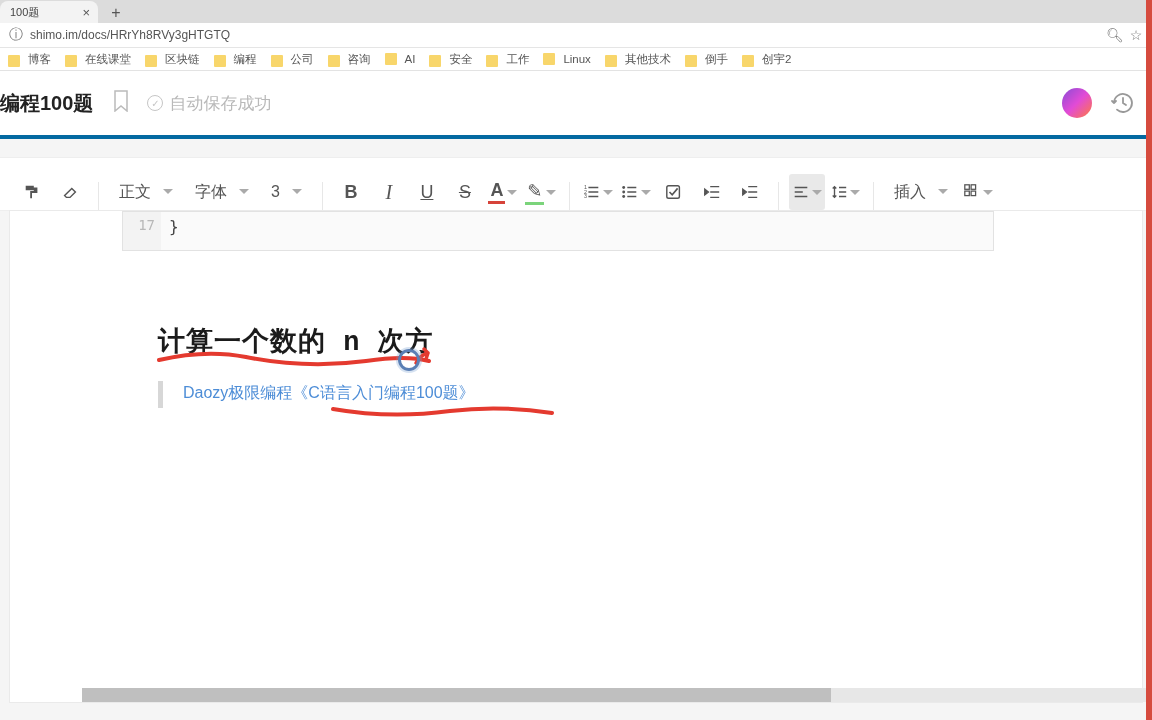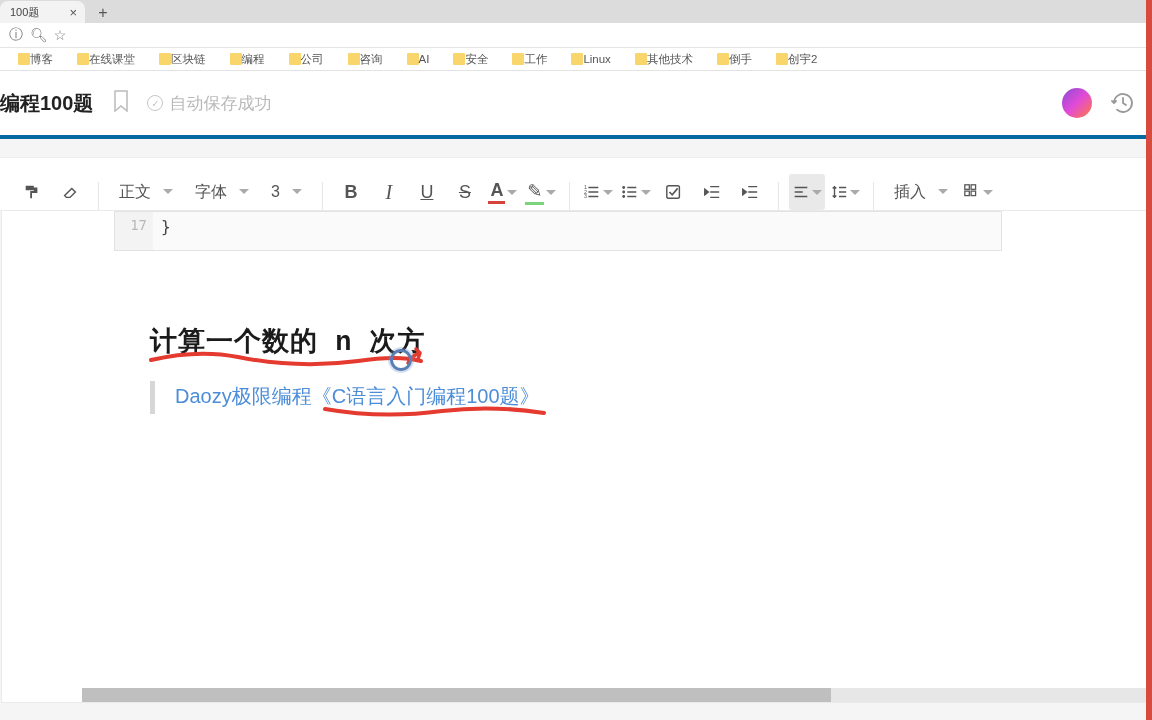--- a/index.html
+++ b/index.html
@@ -20,21 +20,21 @@
   .tab {
     height: 22px;
     background: #f3f3f3;
     display: flex;
     align-items: center;
     padding: 0 8px 0 10px;
     border-top-left-radius: 8px;
     border-top-right-radius: 8px;
     font-size: 11px;
     color: #444;
-    width: 85px;
+    width: 98px;
     justify-content: space-between;
   }
   .tab .close-x { font-size: 13px; color:#555; }
   .new-tab {
     width: 24px; height: 20px; display:flex; align-items:center; justify-content:center;
     color:#555; font-size:16px; margin-left:6px;
   }
   .addr-bar {
     background:#fff;
     height:25px;
@@ -52,21 +52,21 @@
     height:23px;
     background:#fff;
     border-bottom:1px solid #e3e3e3;
     display:flex;
     align-items:center;
     gap:14px;
     padding:0 8px;
     font-size:11.5px;
     color:#555;
   }
-  .bm { display:flex; align-items:center; gap:0;margin-left:10px;}
+  .bm { display:flex; align-items:flex-end; gap:8px;}
   .bm-ic { width:12px; height:12px; background:#f8d66b; border-radius:1px; display:inline-block;}
   
   .doc-header {
     height:68px;
     background:#fff;
     display:flex;
     align-items:center;
     padding:0 16px 0 0;
     border-bottom:4px solid #0369a1;
   }
@@ -117,21 +117,21 @@
   .tb-sel .caret::after,
   .caret::after {
     content:""; display:inline-block; margin-left:2px;
     border:5px solid transparent; border-top-color:#aaa; transform:translateY(2px);
   }
   .sep { width:1px; height:28px; background:#e7e7e7; margin:0 8px;}
   .tb-ic svg{ width:18px; height:18px; display:block;}
   
   .work-area {
     height:calc(720px - 23px - 25px - 23px - 68px - 18px - 54px - 18px);
-    padding:0 2px;
+    padding:0 10px;
     background:#f5f5f5;
     position:relative;
   }
   .page {
     background:#fff;
     width:100%;
     height:100%;
     position:relative;
     box-shadow:0 0 0 1px #eaeaea;
   }
@@ -157,21 +157,21 @@
     font-size:27px; font-weight:700; color:#1b1b1b;
     letter-spacing:1px;
     font-family:Liberation Mono, monospace;
   }
   .quote-block {
     position:absolute;
     left:148px; top:170px;
     border-left:5px solid #d7d7d7;
     padding:2px 0 4px 20px;
   }
-  .quote-block .l1 { font-size:20px; color:#4d8dd7;}
+  .quote-block .l1 { font-size:16px; color:#4d8dd7;}
   .quote-block .l2,
   .quote-block .l3 { font-size:20px; color:#b3b3b3; margin-top:8px;}
   
   .stroke {
     position:absolute;
     pointer-events:none;
   }
   .stroke svg { overflow:visible; }
   .cursor-ring {
     position:absolute;
@@ -201,20 +201,21 @@
     <span>100题</span>
     <span class="close-x">×</span>
   </div>
   <div class="new-tab">
     <span>+</span>
   </div>
 </div>
 
 <div class="addr-bar">
   <span class="icon">ⓘ</span>
+  <span class="url">shimo.im/docs/HRrYh8RVy3gHTGTQ</span>
   <span class="icon">🔍︎</span>
   <span class="icon">☆</span>
 </div>
 
 <div class="bookmarks">
   <div class="bm">
       <span class="bm-ic"></span>
       <span>博客</span>
     </div>
   <div class="bm">

